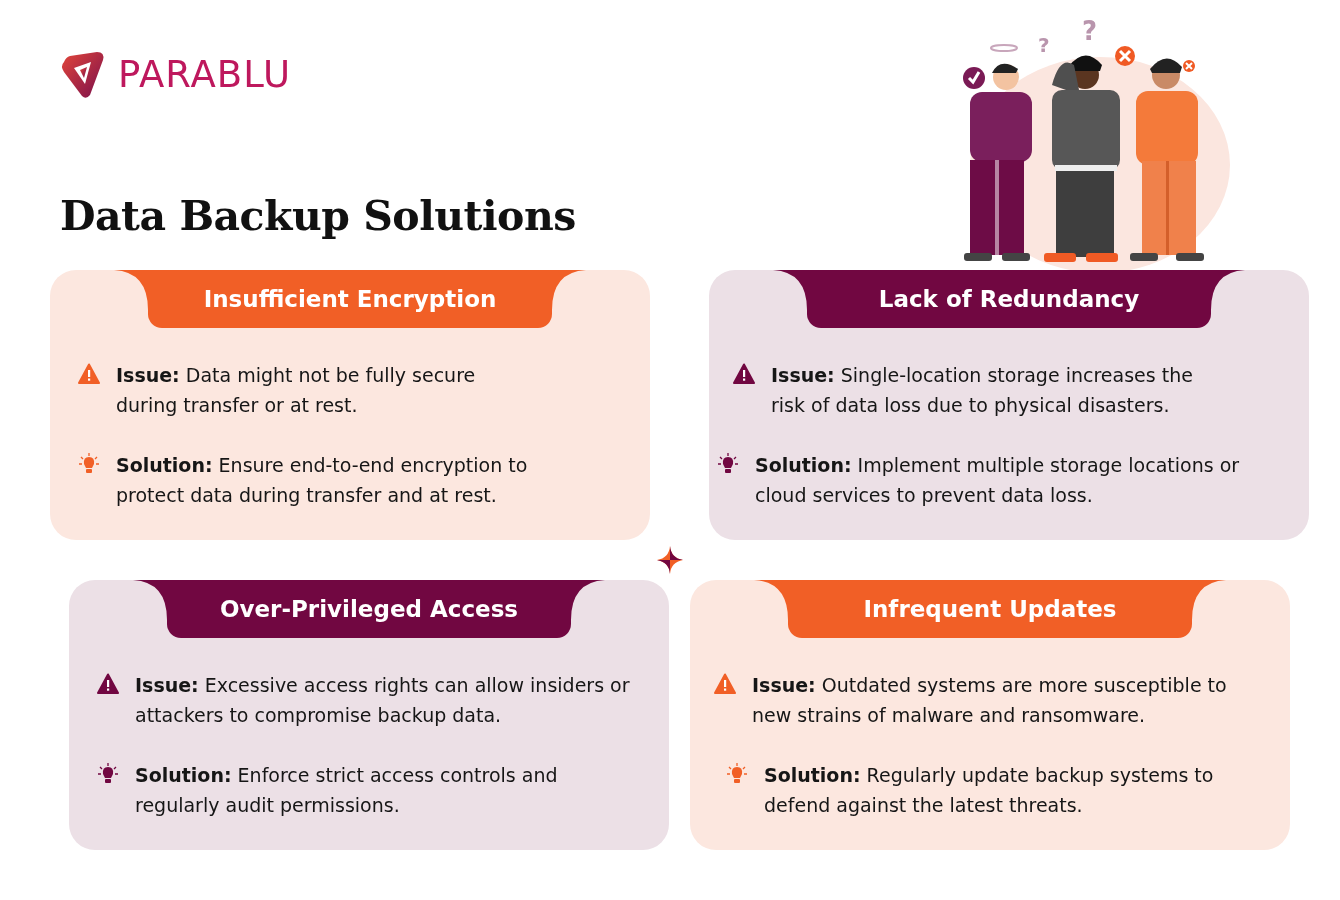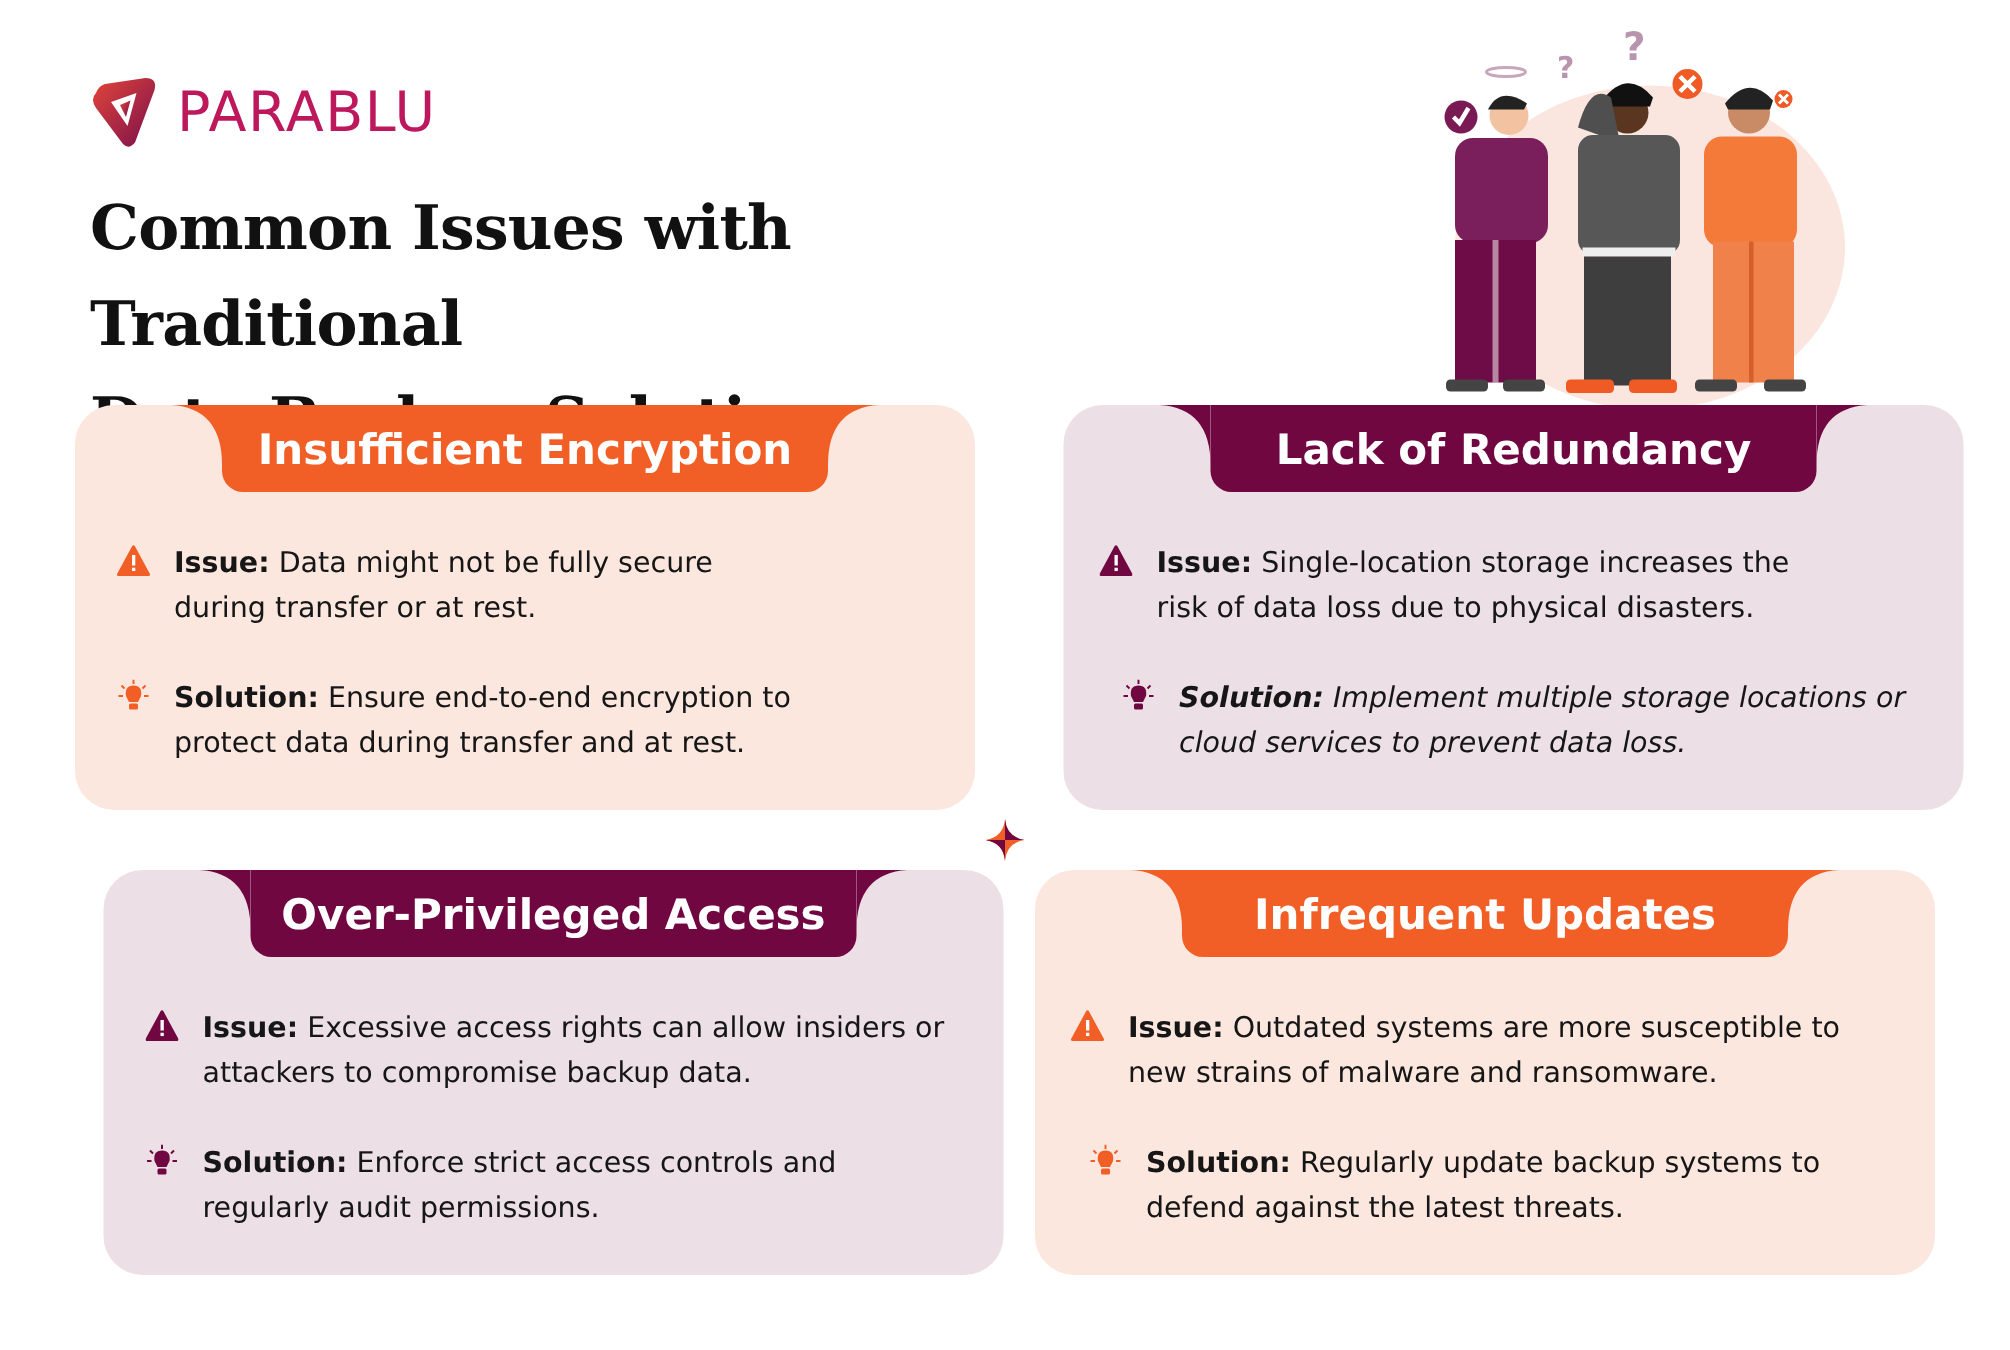--- a/index.html
+++ b/index.html
@@ -10,21 +10,21 @@
   .logo-mark { width: 48px; height: 52px; }
   .logo-text { font-family: "DejaVu Sans", sans-serif; font-size: 37px; color: #be185d; letter-spacing: 1px; font-weight: normal; }
 
   .title { position: absolute; left: 60px; top: 120px; width: 700px; font-family: "DejaVu Serif", serif; font-weight: bold; font-size: 41px; line-height: 64px; color: #111; letter-spacing: -0.5px; }
 
   .illustration { position: absolute; left: 940px; top: 15px; width: 290px; height: 258px; }
 
   .card { position: absolute; width: 600px; height: 270px; border-radius: 26px; }
   .card.orange { background: #fce7df; }
   .card.purple { background: #ece0e6; margin-left: 19px; }
-  .tab { position: absolute; left: 98px; top: 0; width: 404px; height: 58px; border-radius: 0 0 14px 14px; display: flex; align-items: center; justify-content: center; color: #fff; font-family: "DejaVu Sans", sans-serif; font-weight: bold; font-size: 28px; }
+  .tab { position: absolute; left: 98px; top: 0; width: 404px; height: 58px; border-radius: 0 0 14px 14px; display: flex; align-items: center; justify-content: center; color: #fff; font-family: "DejaVu Sans", sans-serif; font-weight: bold; font-size: 23px; }
   .tab.orange { background: #f15f26; }
   .tab.purple { background: #710741; }
   .flare { position: absolute; top: 0; width: 34px; height: 40px; }
   .flare.left { left: 64px; }
   .flare.right { left: 502px; }
 
   .row { position: absolute; left: 28px; display: flex; align-items: flex-start; }
   .row .ico { width: 22px; height: 22px; margin-top: 3px; margin-right: 16px; flex: 0 0 22px; }
   .row .txt { font-family: "DejaVu Sans", sans-serif; font-size: 19px; line-height: 30px; color: #161616; }
   .row .txt b { font-weight: bold; }
@@ -45,21 +45,21 @@
       </linearGradient>
     </defs>
     <path d="M6 14 Q2 18 6 24 L24 48 Q28 52 32 47 L45 12 Q47 4 39 4 L12 8 Q8 9 6 14 Z" fill="url(#lg)"></path>
     <path d="M16 20 L33 14 L27 36 Z" fill="#fff"></path>
     <path d="M22 22 L29 19 L26 30 Z" fill="url(#lg)"></path>
   </svg>
   <span class="logo-text">PARABLU</span>
 </div>
 
 <h1 class="title">
-  <span>Common Issues with Traditional</span><br>
+  <br>
   <span>Data Backup Solutions</span>
 </h1>
 
 <svg class="illustration" viewBox="0 0 290 258">
   <ellipse cx="160" cy="150" rx="130" ry="108" fill="#fbe6df"></ellipse>
 
   <circle cx="34" cy="63" r="11" fill="#7a1a55"></circle>
   <path d="M29 63 L33 67 L39 57" stroke="#fff" stroke-width="3" fill="none"></path>
   <ellipse cx="64" cy="33" rx="13" ry="3" fill="none" stroke="#c8a6bb" stroke-width="2"></ellipse>
   <text x="98" y="37" font-size="20" fill="#b995ad" font-family="DejaVu Sans, sans-serif" font-weight="bold">?</text>
@@ -136,21 +136,21 @@
       <path d="M34 0 H0 V40 Q0 2 34 0 Z" fill="#710741"></path>
     </svg>
   <div class="row issue" style="left:24px;">
     <svg class="ico" viewBox="0 0 22 22">
         <path d="M11 1.5 L21 20 H1 Z" fill="#710741" stroke="#710741" stroke-linejoin="round" stroke-width="2"></path>
         <rect x="10" y="7" width="2.2" height="7" fill="#fff"></rect>
         <rect x="10" y="15.5" width="2.2" height="2.2" fill="#fff"></rect>
       </svg>
     <div class="txt" style="width:460px;"><b>Issue:</b> <span>Single-location storage increases the risk of data loss due to physical disasters.</span></div>
   </div>
-  <div class="row solution" style="left:39px;font-style:italic;">
+  <div class="row solution" style="left:8px;">
     <svg class="ico" viewBox="0 0 22 22">
         <g stroke="#710741" stroke-width="1.3">
           <path d="M11 0 V3 M3 4 L5 6 M19 4 L17 6 M1 11 H4 M18 11 H21"></path>
         </g>
         <path d="M11 4 Q17 4 16 11 L14 15 H8 L6 11 Q5 4 11 4 Z" fill="#710741"></path>
         <rect x="8" y="16" width="6" height="4" rx="1" fill="#710741"></rect>
       </svg>
     <div class="txt" style="width:490px;"><b>Solution:</b> <span>Implement multiple storage locations or cloud services to prevent data loss.</span></div>
   </div>
 </div>

